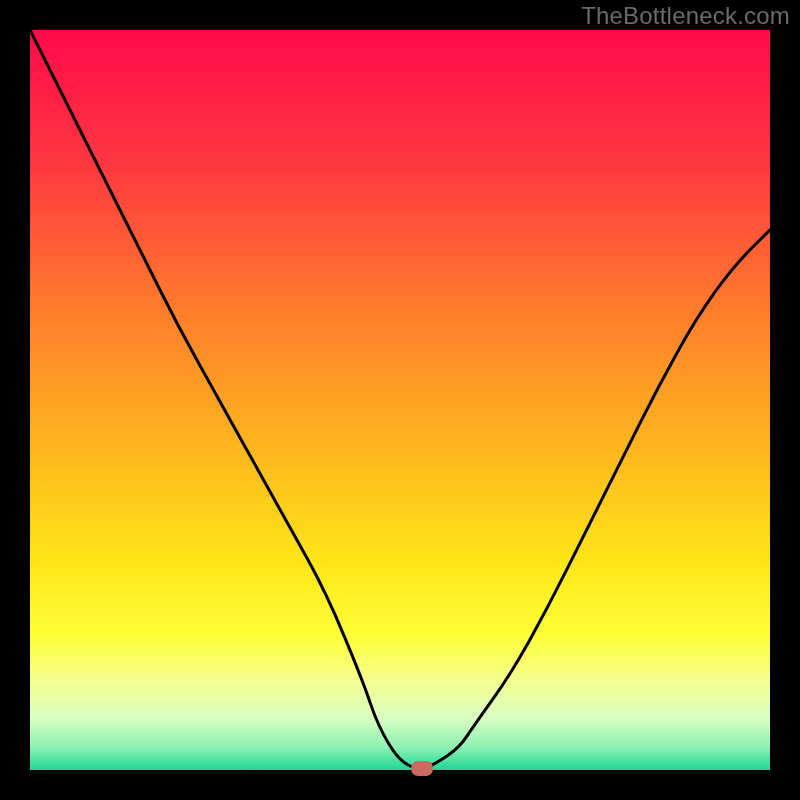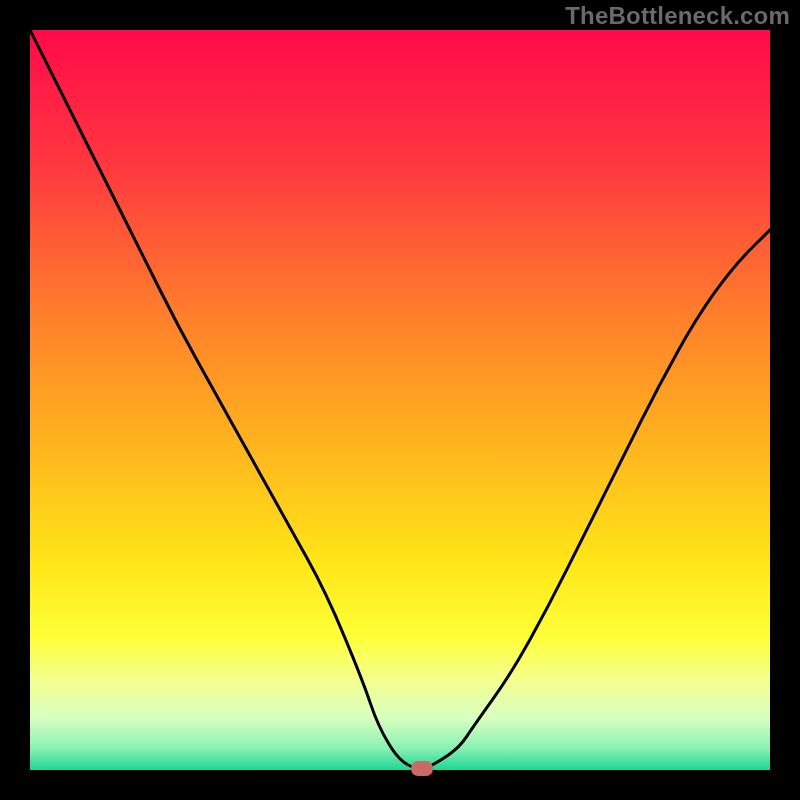--- a/index.html
+++ b/index.html
@@ -16,21 +16,21 @@
     width: 800px;
     height: 800px;
     background: #000;
   }
   .watermark {
     position: absolute;
     top: 2px;
     right: 10px;
     color: #6a6a6a;
     font-size: 24px;
-    font-weight: 700;
+    font-weight: 400;
     letter-spacing: 0.2px;
   }
   .plot {
     position: absolute;
     left: 30px;
     top: 30px;
     width: 740px;
     height: 740px;
   }
   .plot svg {

